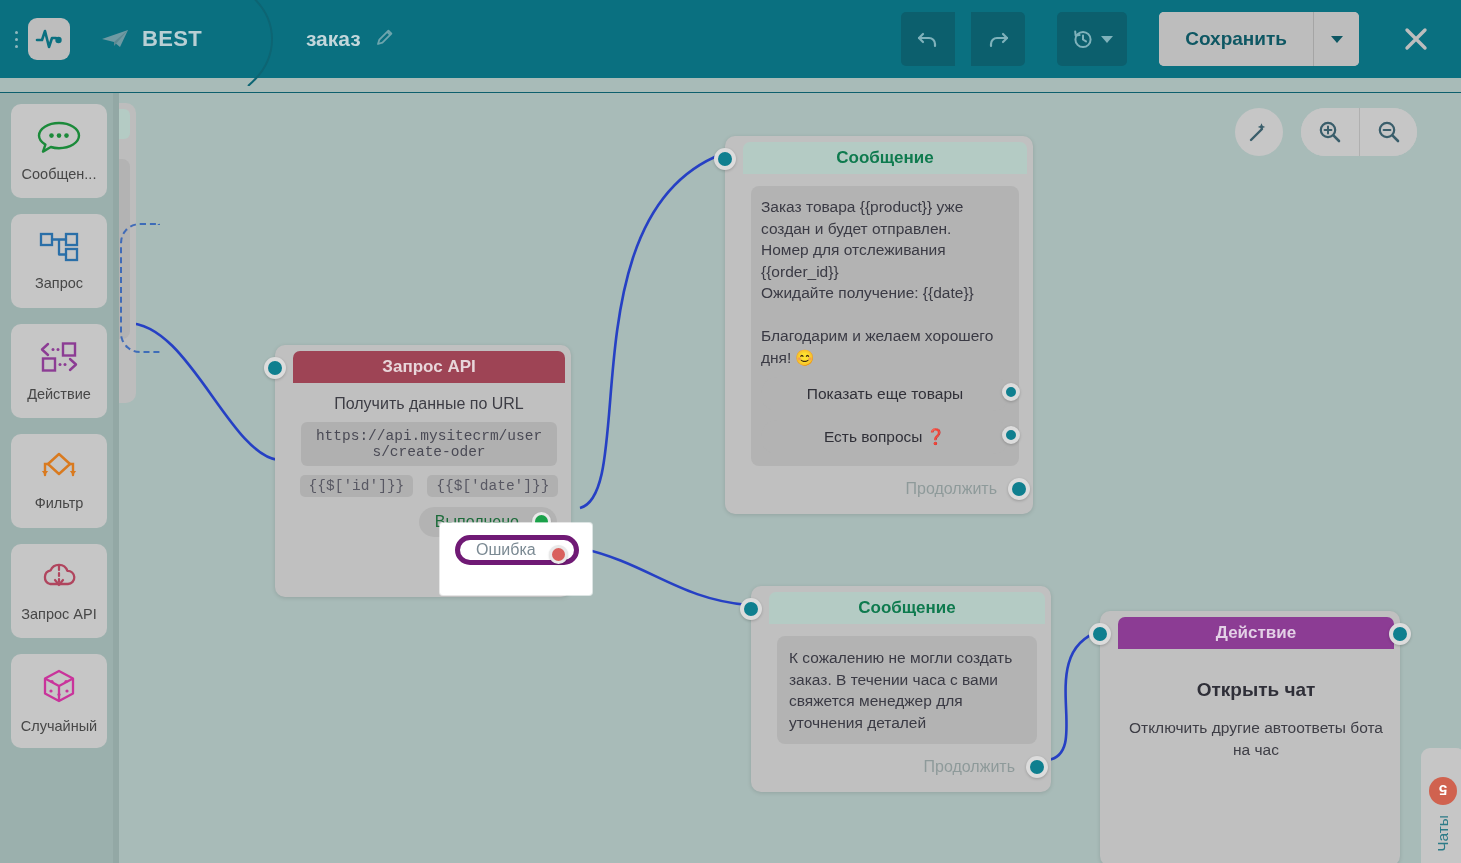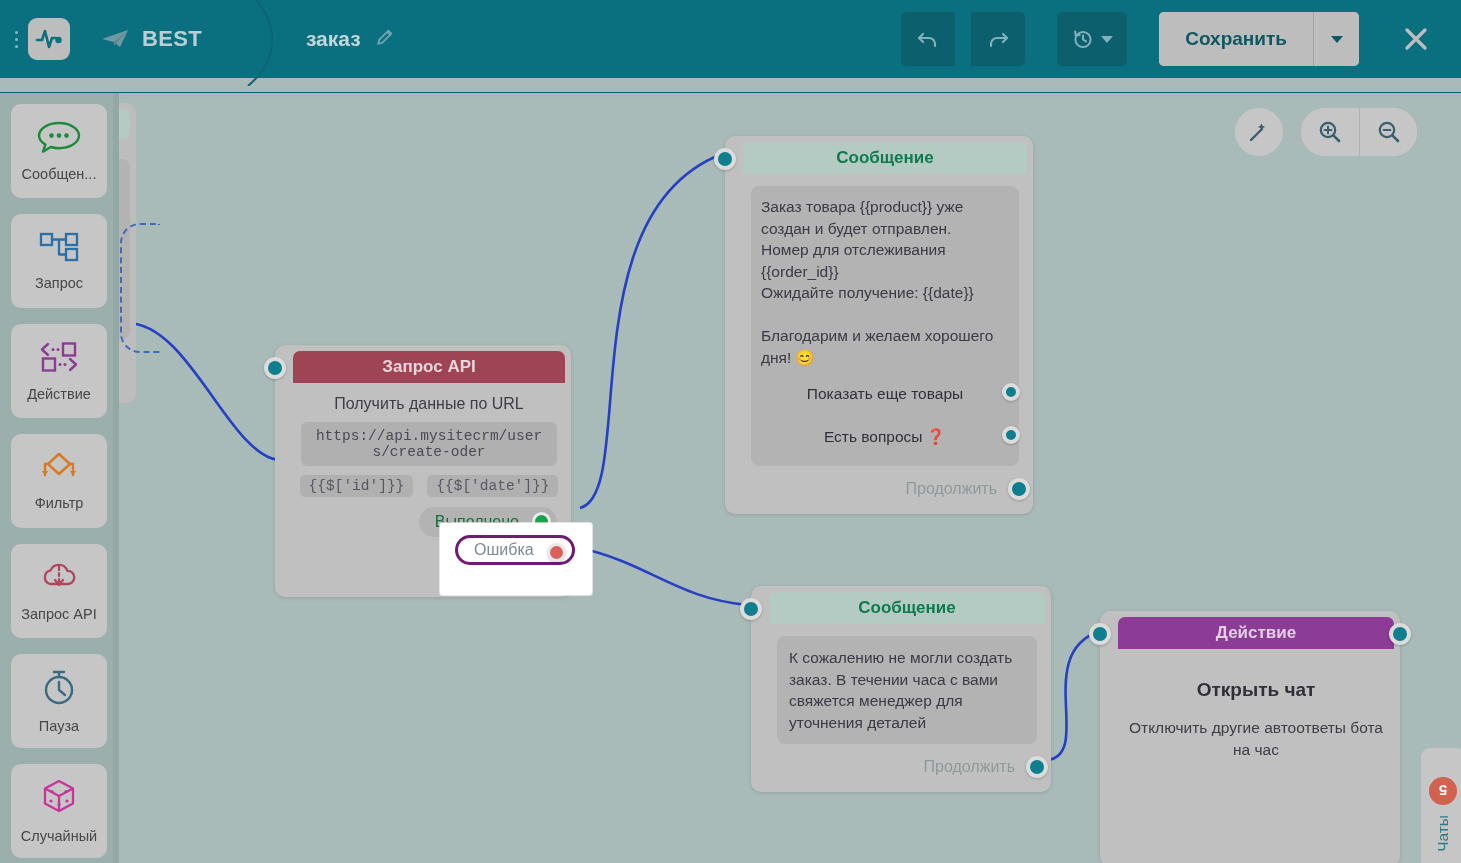--- a/index.html
+++ b/index.html
@@ -150,21 +150,21 @@
   .api-var { background:#b0b0b0; border-radius:5px; padding:3px 9px; font-family:"Liberation Mono", monospace; font-size:14.5px; color:#585863; }
 
   .outlet {
     position:relative; display:inline-flex; align-items:center; gap:10px;
     border-radius:17px; height:30px; padding:0 38px 0 16px;
     font-size:16px; cursor:pointer;
   }
   .outlet .dot { position:absolute; right:6px; top:5px; width:19px;height:19px;border-radius:50%; border:3px solid #e9e9e9; box-shadow:0 1px 2px rgba(0,0,0,.18); }
   .outlet-ok { background:#b3b3b3; color:#1c6b3a; }
   .outlet-ok .dot { background:#1ba14a; }
-  .outlet-err { background:#ffffff; color:#7b8a93; border:3px solid #701a75; }
+  .outlet-err { background:#ffffff; color:#7b8a93; border:5px solid #701a75; }
   .outlet-err .dot { background:#d9615d; }
 
   #error-highlight {
     position:absolute; background:#ffffff; border-radius:3px;
     box-shadow:0 0 0 1px rgba(255,255,255,.6);
   }
 
   .act-title { text-align:center; font-size:19px; font-weight:bold; color:#2f2f38; margin:18px 0 16px; }
   .act-sub   { text-align:center; font-size:15.5px; color:#3d3d45; line-height:22px; }
 
@@ -331,28 +331,20 @@
 
   <div class="side-item">
     <svg width="44" height="34" viewBox="0 0 44 34">
       <path d="M13 24 A7 7 0 0 1 13.6 10.4 A9 9 0 0 1 30.4 10.8 A6.6 6.6 0 0 1 31 24 Z" fill="none" stroke="#b0455e" stroke-width="2.3" stroke-linejoin="round"></path>
       <path d="M22 6 V10 M22 13 V16 M22 19 V22" stroke="#b0455e" stroke-width="2.2" stroke-linecap="round"></path>
       <path d="M18 20 L22 25 L26 20" fill="none" stroke="#b0455e" stroke-width="2.2" stroke-linecap="round" stroke-linejoin="round"></path>
     </svg>
     <span class="side-label">Запрос API</span>
   </div>
 
-  <div class="side-item">
-    <svg width="40" height="38" viewBox="0 0 40 38">
-      <circle cx="20" cy="22" r="13" fill="none" stroke="#3a6b82" stroke-width="2.4"></circle>
-      <path d="M20 14 V22 L26 27" fill="none" stroke="#3a6b82" stroke-width="2.4" stroke-linecap="round"></path>
-      <path d="M15 4 H25 M20 4 V8" stroke="#3a6b82" stroke-width="2.4" stroke-linecap="round"></path>
-    </svg>
-    <span class="side-label">Пауза</span>
-  </div>
 
   <div class="side-item">
     <svg width="40" height="38" viewBox="0 0 40 38">
       <path d="M20 3 L34 10.5 V25.5 L20 33 L6 25.5 V10.5 Z" fill="none" stroke="#c9349b" stroke-width="2.3" stroke-linejoin="round"></path>
       <path d="M6 10.5 L20 18 L34 10.5 M20 18 V33" fill="none" stroke="#c9349b" stroke-width="2.3" stroke-linejoin="round"></path>
       <circle cx="13" cy="13.5" r="1.6" fill="#c9349b"></circle>
       <circle cx="27" cy="13.5" r="1.6" fill="#c9349b"></circle>
       <circle cx="12" cy="23" r="1.6" fill="#c9349b"></circle>
       <circle cx="28" cy="23" r="1.6" fill="#c9349b"></circle>
       <circle cx="20" cy="26.5" r="1.6" fill="#c9349b"></circle>

